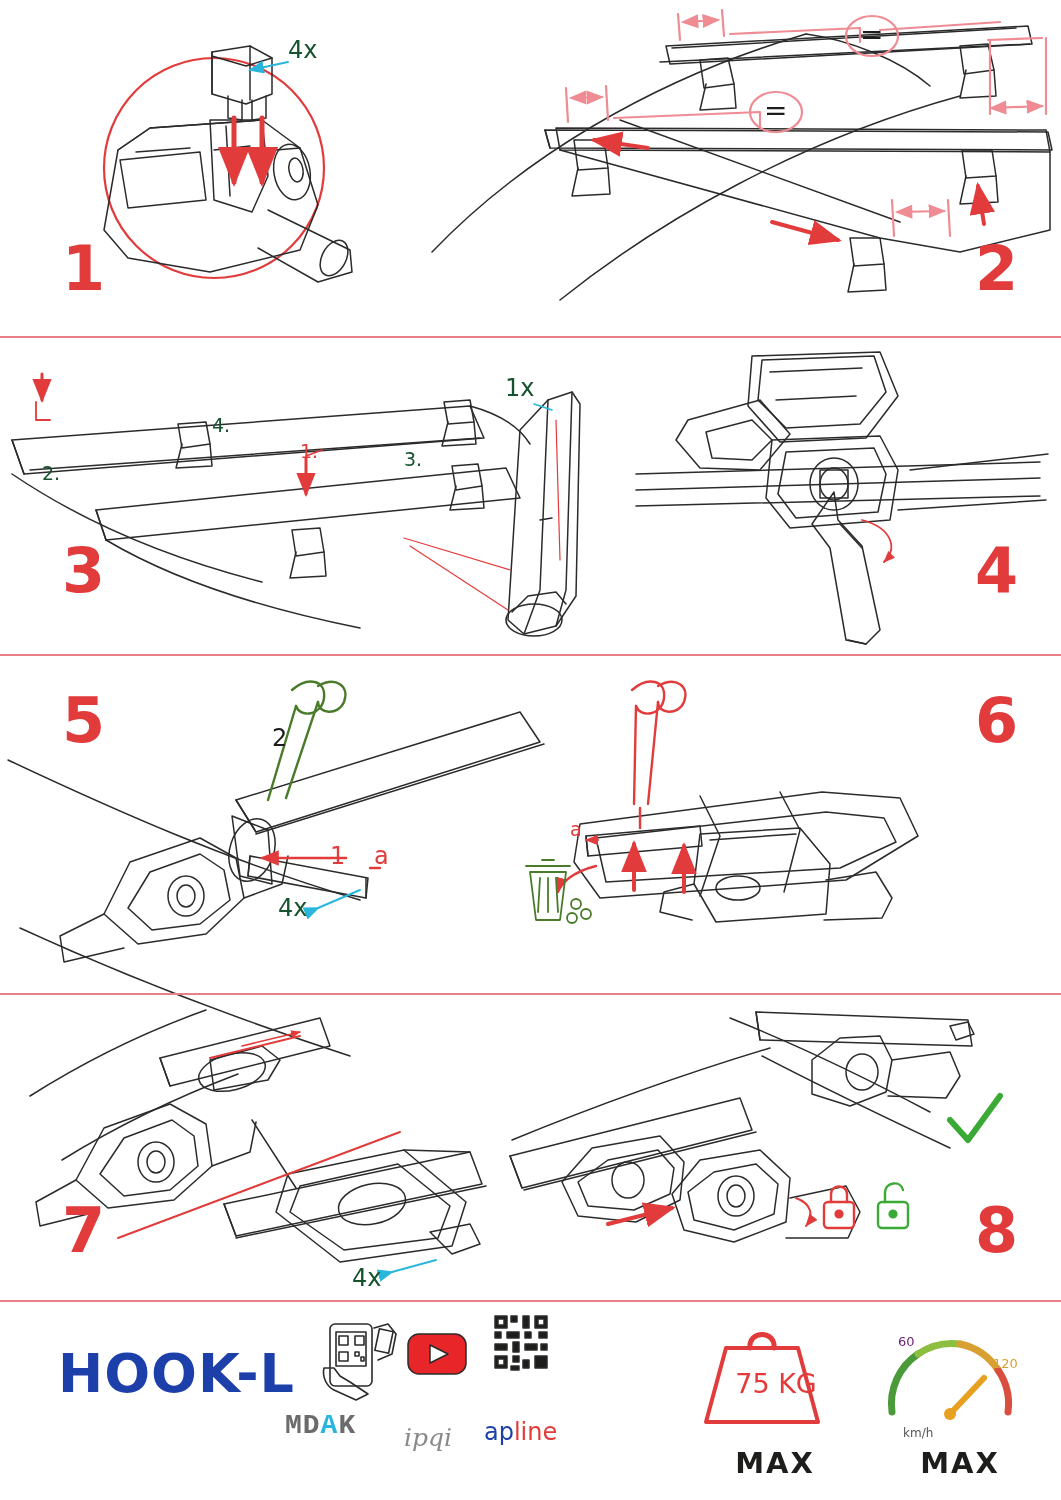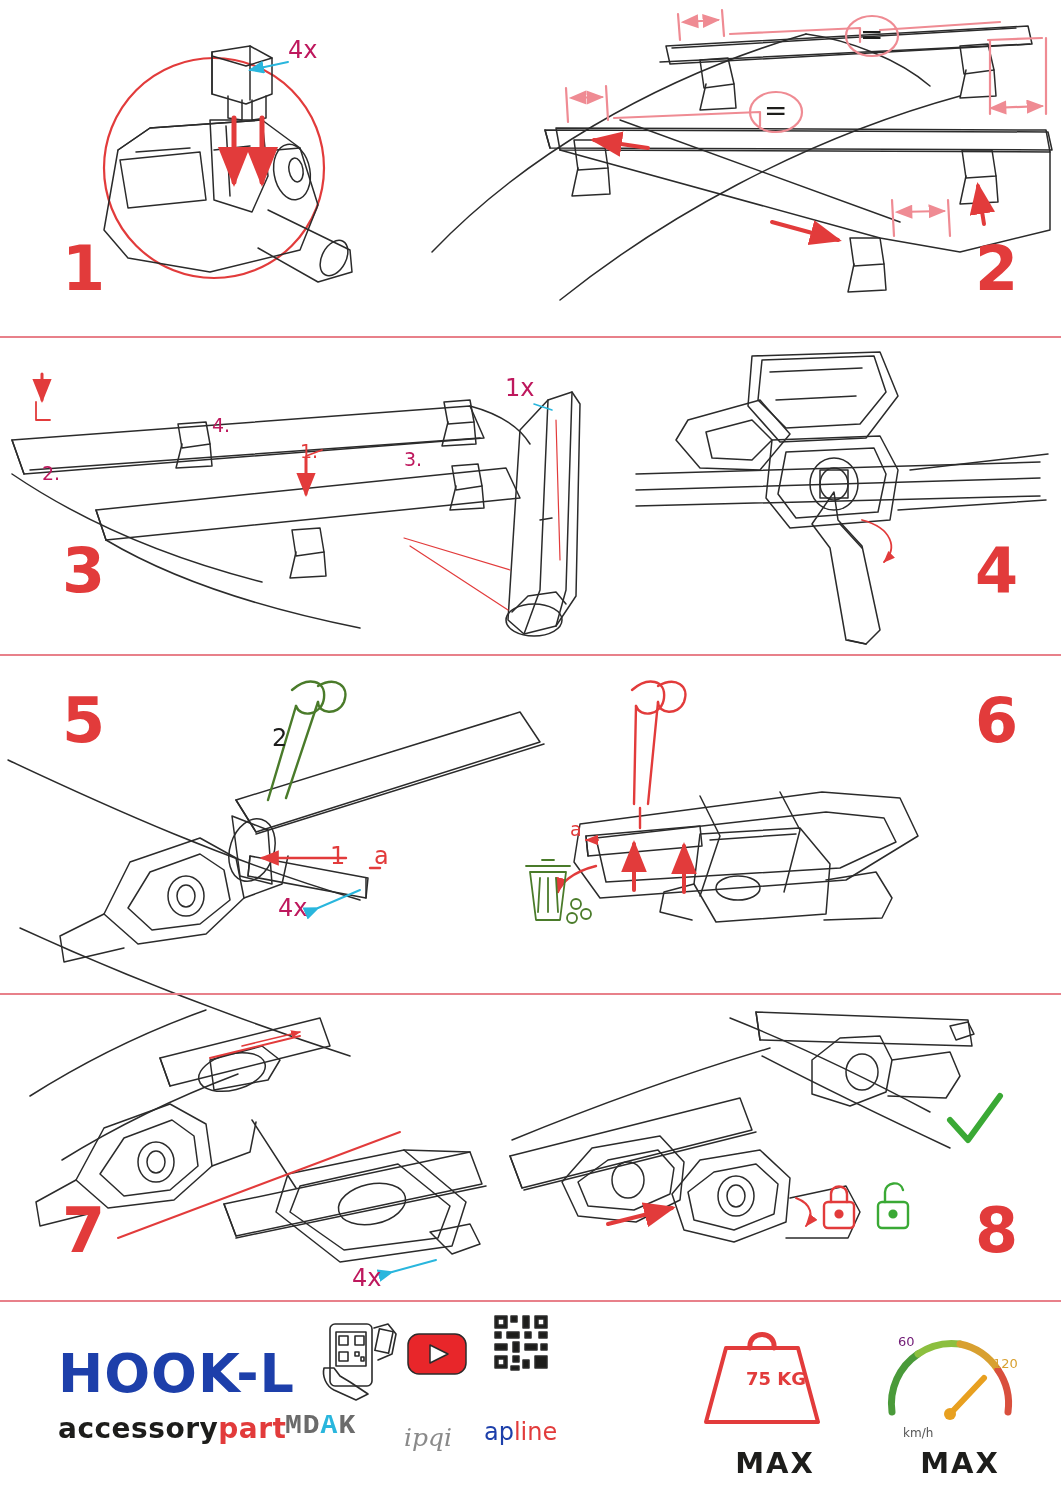--- a/index.html
+++ b/index.html
@@ -48,21 +48,21 @@
   .step-5 { left: 62px;  top: 690px; }
   .step-6 { left: 975px; top: 690px; }
   .step-7 { left: 62px;  top: 1200px; }
   .step-8 { left: 975px; top: 1200px; }
 
   
   .ann {
     position: absolute;
     font-family: "DejaVu Sans", sans-serif;
     font-size: 24px;
-    color: #be185d;
+    color: #14532d;
     user-select: none;
   }
   .ann.red { color: #e23b3b; }
   .ann.small { font-size: 19px; }
 
   
   .art {
     position: absolute;
     left: 0;
     top: 0;
@@ -146,22 +146,22 @@
   }
   .logo-apline .acc { color: #e23b3b; }
 
   .weight-label {
     position: absolute;
     left: 716px;
     top: 68px;
     width: 120px;
     text-align: center;
     font-family: "DejaVu Sans", sans-serif;
-    font-weight: 700;
-    font-size: 18px;
+    font-weight: 400;
+    font-size: 27px;
     color: #e23b3b;
   }
   .max-1 {
     position: absolute;
     left: 690px;
     top: 146px;
     width: 170px;
     text-align: center;
     font-family: "DejaVu Sans", sans-serif;
     font-weight: 700;
@@ -628,21 +628,20 @@
   <div class="ann" style="left:272px;top:724px;color:#1d1d1b;">2</div>
   <div class="ann red" style="left:374px;top:842px;">a</div>
   <div class="ann" style="left:278px;top:894px;">4x</div>
 
   <div class="ann red small" style="left:570px;top:818px;">a</div>
 
   <div class="ann" style="left:352px;top:1264px;">4x</div>
 
   <div class="footer">
     <div class="brand-title">HOOK-L</div>
-    <div class="brand-sub"><span>accessory</span><span class="accent">part</span></div>
 
     <div class="logo-mdak"><span>MD</span><span class="acc">A</span><span>K</span></div>
     <div class="logo-ipqi">ipqi</div>
     <div class="logo-apline"><span>ap</span><span class="acc">line</span></div>
 
     <div class="weight-label">75 KG</div>
     <div class="max-1">MAX</div>
     <div class="max-2">MAX</div>
     <div class="gauge-kmh">km/h</div>
     <div class="gauge-t1">60</div>

